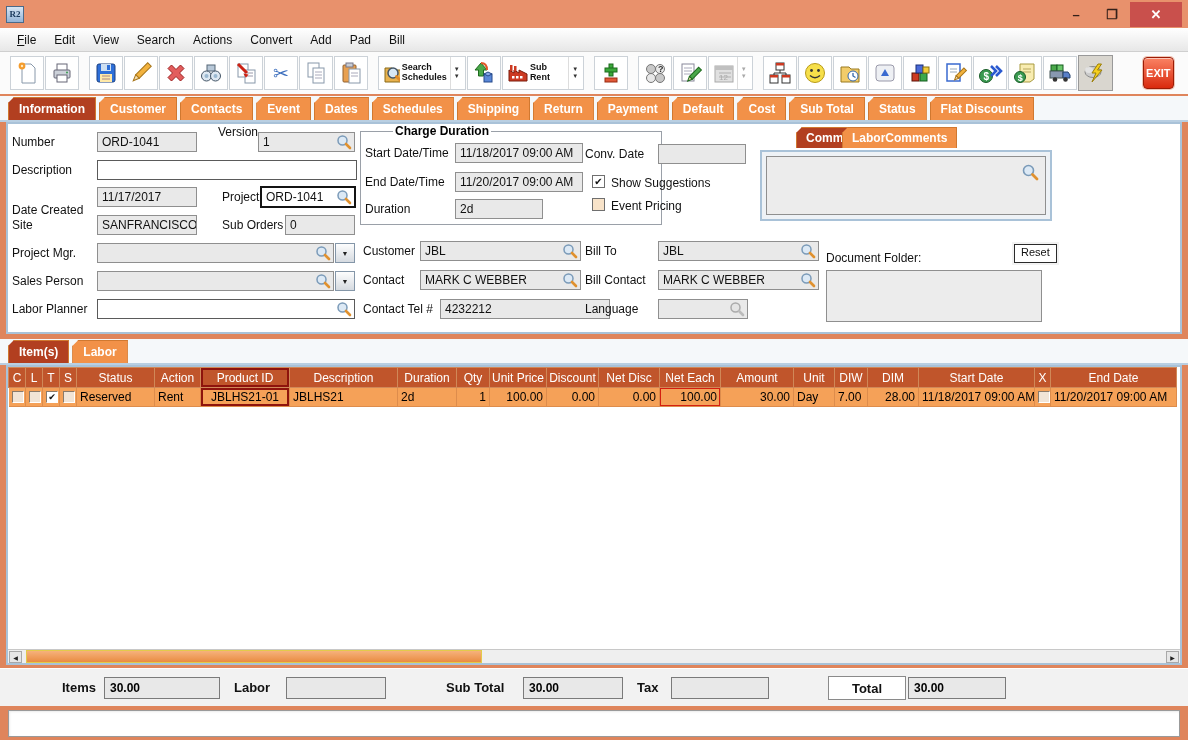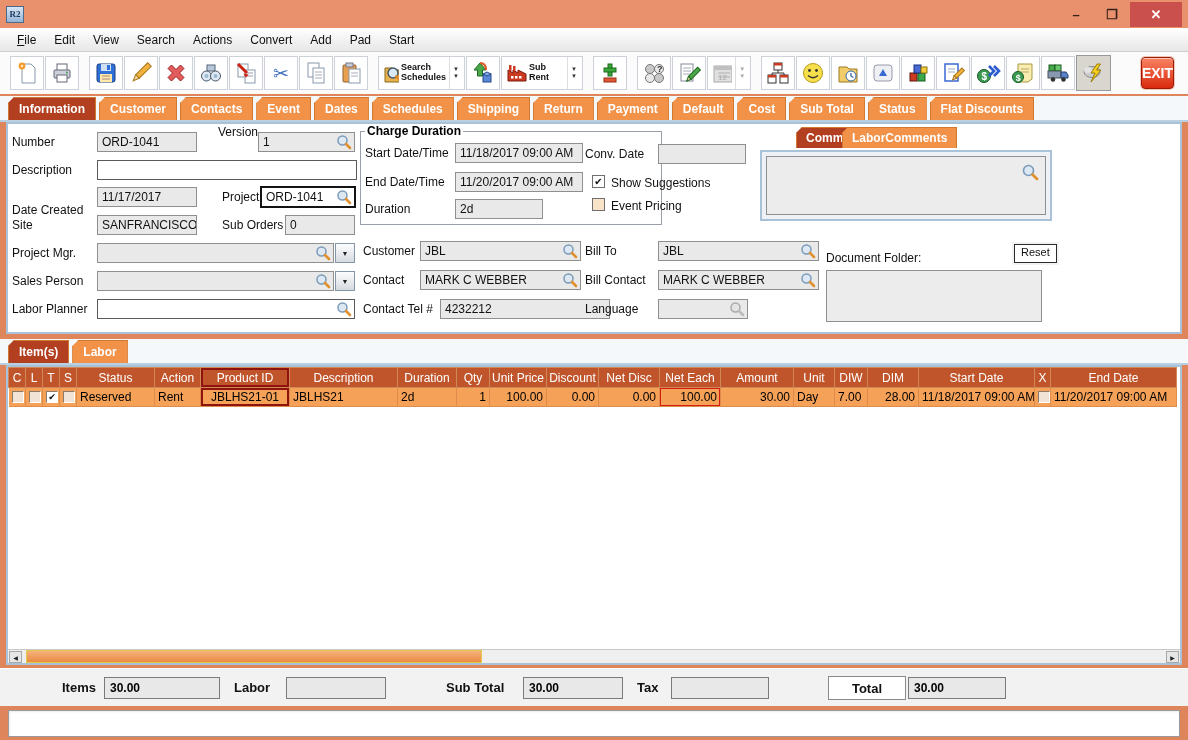--- a/index.html
+++ b/index.html
@@ -33,21 +33,21 @@
     display:flex; align-items:center; justify-content:center; margin-right:1px; padding:0 2px; }
   .gap { margin-left:9px; }
   .tbtn svg { display:block; }
   .tbtn-text { font-size:9px; font-weight:bold; line-height:1.1; color:#111; text-align:left; padding-left:2px; }
   .arrow-stack { display:flex; flex-direction:column; align-items:center; font-size:6px; color:#333;
     line-height:1.2; padding:0 3px; border-left:1px solid #ddd; margin-left:3px; align-self:stretch; justify-content:center; }
   .glyph-cut { font-size:19px; color:#3d6fbe; }
   .quick-btn { width:38px; height:36px; background:#d9d6cf; border:1px solid #999;
     display:flex; align-items:center; justify-content:center; margin-left:auto; margin-right:30px; }
   .exit-btn { width:34px; height:32px; background:linear-gradient(#fa8364,#d92a0e);
-    border:1px solid #9c1c06; border-radius:4px; color:#fff; font-weight:bold; font-size:14px;
+    border:1px solid #9c1c06; border-radius:4px; color:#fff; font-weight:bold; font-size:11px;
     display:flex; align-items:center; justify-content:center;
     box-shadow:inset 0 1px 0 rgba(255,255,255,.55), 0 0 0 1px #f0c5b5; margin-right:14px; }
 
   
   .tabstrip { height:26px; background:#f5f8fa; display:flex; align-items:flex-end;
     padding-left:8px; border-bottom:2px solid #b9cfe2; margin-top:2px; }
   .tab { background:#f29148; color:#fff; font-size:12px; font-weight:bold; padding:4px 10px 4px;
     margin-right:3px; border:1px solid #d07830; border-bottom:none; white-space:nowrap;
     clip-path:polygon(6px 0,100% 0,100% 100%,0 100%,0 6px); }
   .tab.active { background:#b23f20; }
@@ -59,21 +59,21 @@
   .fld { position:absolute; height:20px; background:#e9e9e9; border:1px solid #8f8f8f;
     display:flex; align-items:center; padding:0 4px; color:#111; white-space:nowrap; overflow:hidden; }
   .fld.white { background:#fff; border:1px solid #5a5a5a; }
   .fld.strong { background:#fff; border:2px solid #141414; }
   .withmag { padding-right:20px; }
   .mag { position:absolute; right:2px; top:50%; transform:translateY(-50%); }
   .dd-btn { position:absolute; width:20px; height:20px; background:linear-gradient(#fdfdfd,#d5dae0);
     border:1px solid #8496a8; display:flex; align-items:center; justify-content:center;
     font-size:7px; color:#222; }
   fieldset.charge { position:absolute; left:352px; top:0; width:302px; height:101px;
-    border:1px solid #9aa0a8; }
+    border:1px solid #9aa0a8;padding-left:28px; }
   fieldset.charge legend { font-weight:bold; font-size:12px; margin-left:4px; padding:0 2px; }
   .cb { position:absolute; width:13px; height:13px; background:#fff; border:1px solid #6f6f6f;
     display:flex; align-items:center; justify-content:center; font-size:10px; color:#111; }
   .cb.peach { background:#f8e3c9; }
   .cb.checked::after { content:"\2714"; }
   .ctab { position:absolute; background:#f29148; color:#fff; font-size:12px; font-weight:bold;
     padding:3px 9px; border:1px solid #d07830; border-bottom:none;
     clip-path:polygon(6px 0,100% 0,100% 100%,0 100%,0 6px); }
   .ctab.active { background:#b23f20; }
   .comments-box { position:absolute; left:752px; top:26px; width:292px; height:71px;
@@ -136,21 +136,21 @@
 
 <div class="menubar">
   <span class="menu-item file">File</span>
   <span class="menu-item">Edit</span>
   <span class="menu-item">View</span>
   <span class="menu-item">Search</span>
   <span class="menu-item">Actions</span>
   <span class="menu-item">Convert</span>
   <span class="menu-item">Add</span>
   <span class="menu-item">Pad</span>
-  <span class="menu-item">Start</span>
+  <span class="menu-item">Bill</span>
 </div>
 
 <div class="toolbar">
   <div class="tbtn">
     <svg width="26" height="26">
         <path d="M8 4h9l4 4v15H8z" fill="#fff" stroke="#8898aa"></path>
         <circle cx="8" cy="6" r="3.4" fill="#f49c2d"></circle>
         <circle cx="8" cy="6" r="1.2" fill="#ffe9c0"></circle>
       </svg>
   </div>

